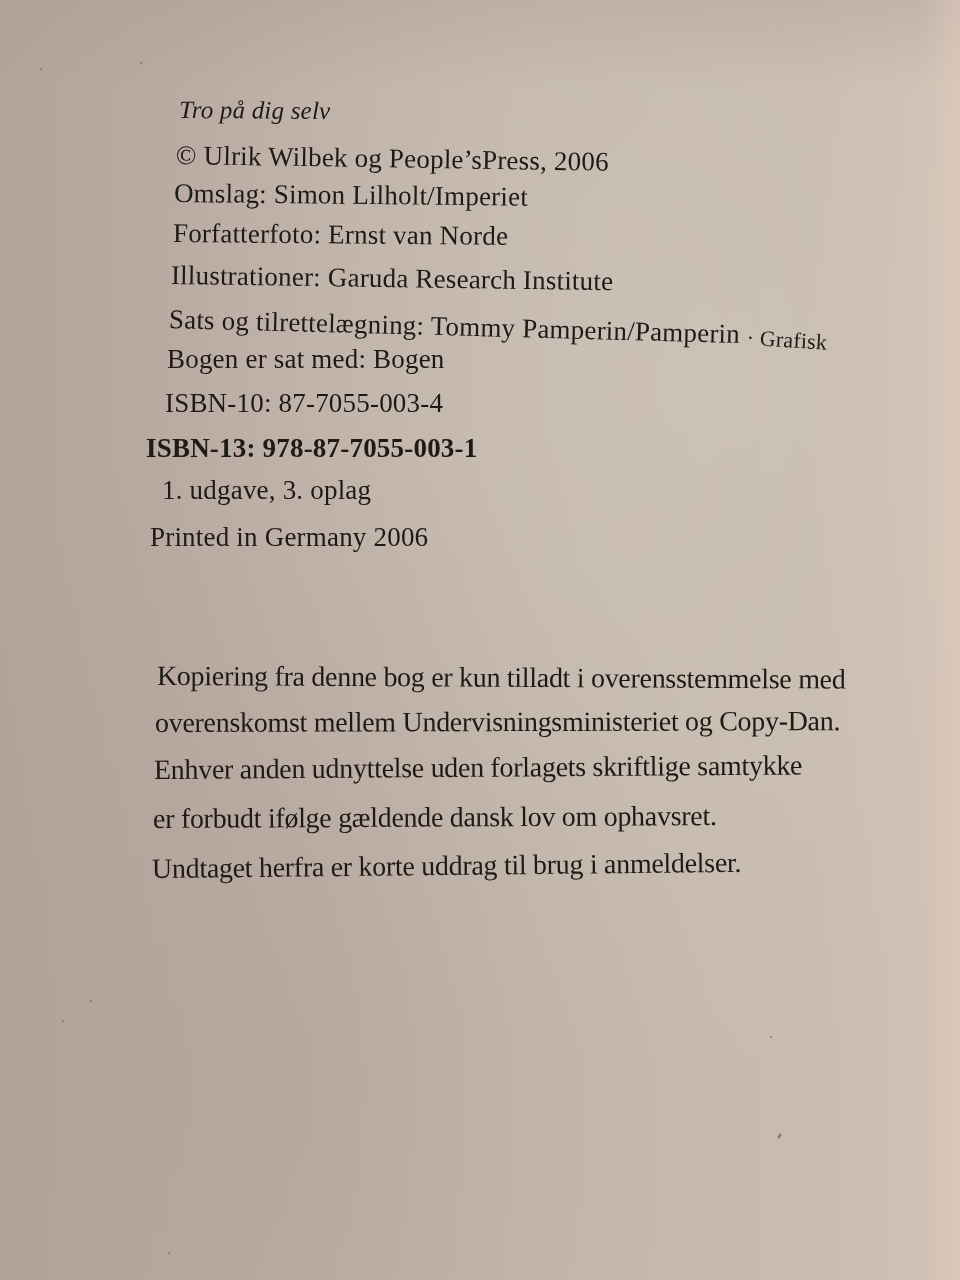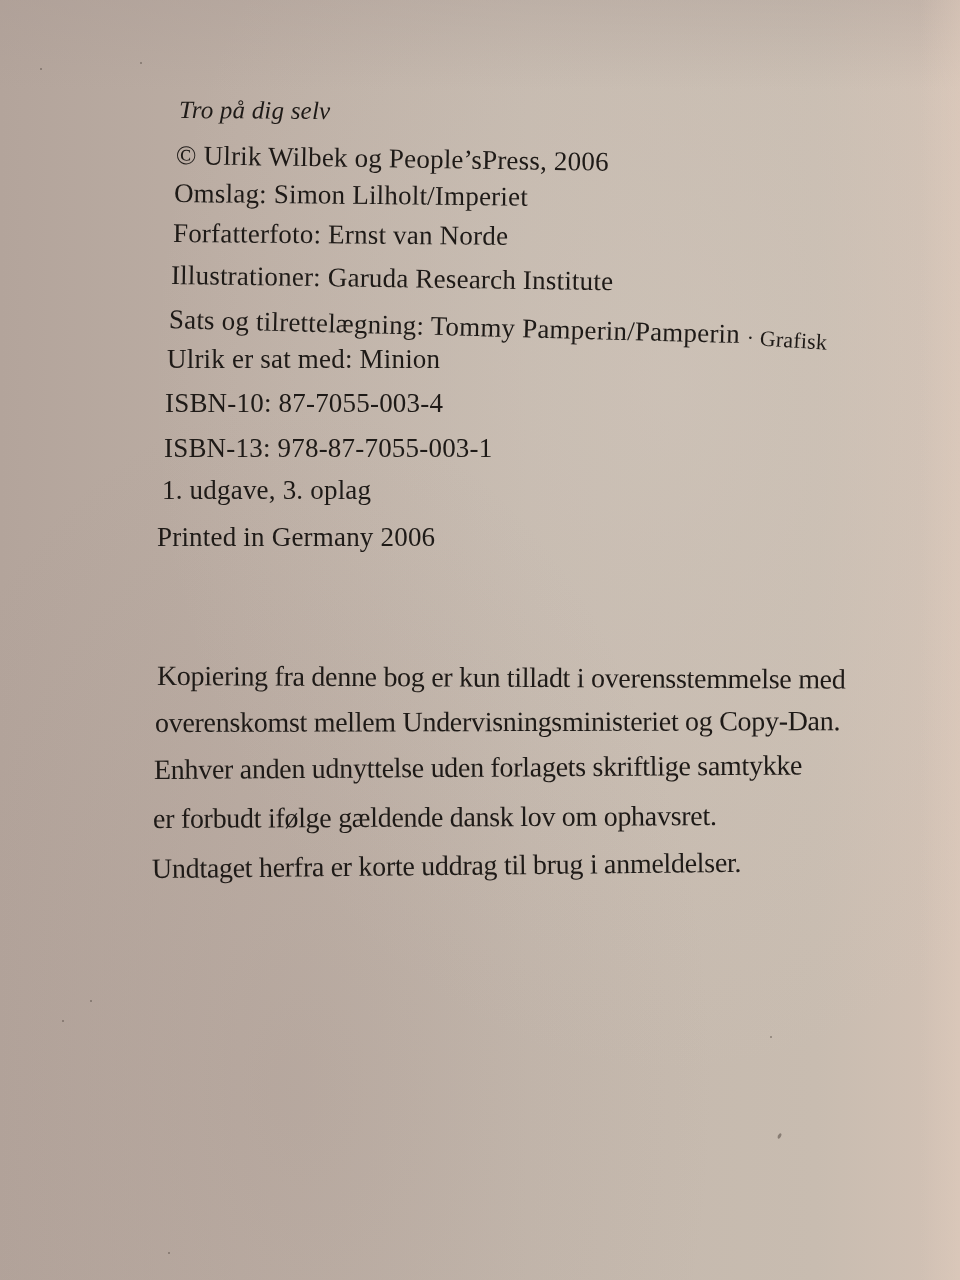--- a/index.html
+++ b/index.html
@@ -67,25 +67,25 @@
   <div class="colophon">
     <div class="line italic" style="left:179px; top:96px; transform: rotate(0.4deg);">Tro på dig selv</div>
     <div class="line" style="left:176px; top:140px; transform: rotate(0.9deg);">© Ulrik Wilbek og People’sPress, 2006</div>
     <div class="line" style="left:174px; top:178px; transform: rotate(0.6deg);">Omslag: Simon Lilholt/Imperiet</div>
     <div class="line" style="left:173px; top:218px; transform: rotate(0.5deg);">Forfatterfoto: Ernst van Norde</div>
     <div class="line" style="left:171px; top:260px; transform: rotate(0.8deg);">Illustrationer: Garuda Research Institute</div>
     <div class="line" style="left:169px; top:304px; transform: rotate(1.5deg);">
       <span>Sats og tilrettelægning: Tommy Pamperin/Pamperin</span>
       <span class="small" style="display:inline-block; transform: rotate(2deg) translateY(3px);">· Grafisk</span>
     </div>
-    <div class="line" style="left:167px; top:344px;">Ulrik er sat med: Minion</div>
+    <div class="line" style="left:167px; top:344px;">Bogen er sat med: Bogen</div>
     <div class="line" style="left:165px; top:388px;text-align:center;">ISBN-10: 87-7055-003-4</div>
-    <div class="line" style="left:164px; top:433px;">ISBN-13: 978-87-7055-003-1</div>
+    <div class="line" style="left:146px; top:433px;font-weight:bold;">ISBN-13: 978-87-7055-003-1</div>
     <div class="line" style="left:162px; top:475px;">1. udgave, 3. oplag</div>
-    <div class="line" style="left:157px; top:522px;">Printed in Germany 2006</div>
+    <div class="line" style="left:150px; top:522px;">Printed in Germany 2006</div>
   </div>
 
   <div class="colophon legal">
     <div class="line" style="left:157px; top:660px; transform: rotate(0.3deg);">Kopiering fra denne bog er kun tilladt i overensstemmelse med</div>
     <div class="line" style="left:155px; top:707px; transform: rotate(-0.15deg);">overenskomst mellem Undervisningsministeriet og Copy-Dan.</div>
     <div class="line" style="left:154px; top:754px; transform: rotate(-0.4deg);">Enhver anden udnyttelse uden forlagets skriftlige samtykke</div>
     <div class="line" style="left:153px; top:803px; transform: rotate(-0.3deg);">er forbudt ifølge gældende dansk lov om ophavsret.</div>
     <div class="line" style="left:152px; top:853px; transform: rotate(-0.6deg);">Undtaget herfra er korte uddrag til brug i anmeldelser.</div>
   </div>
 

